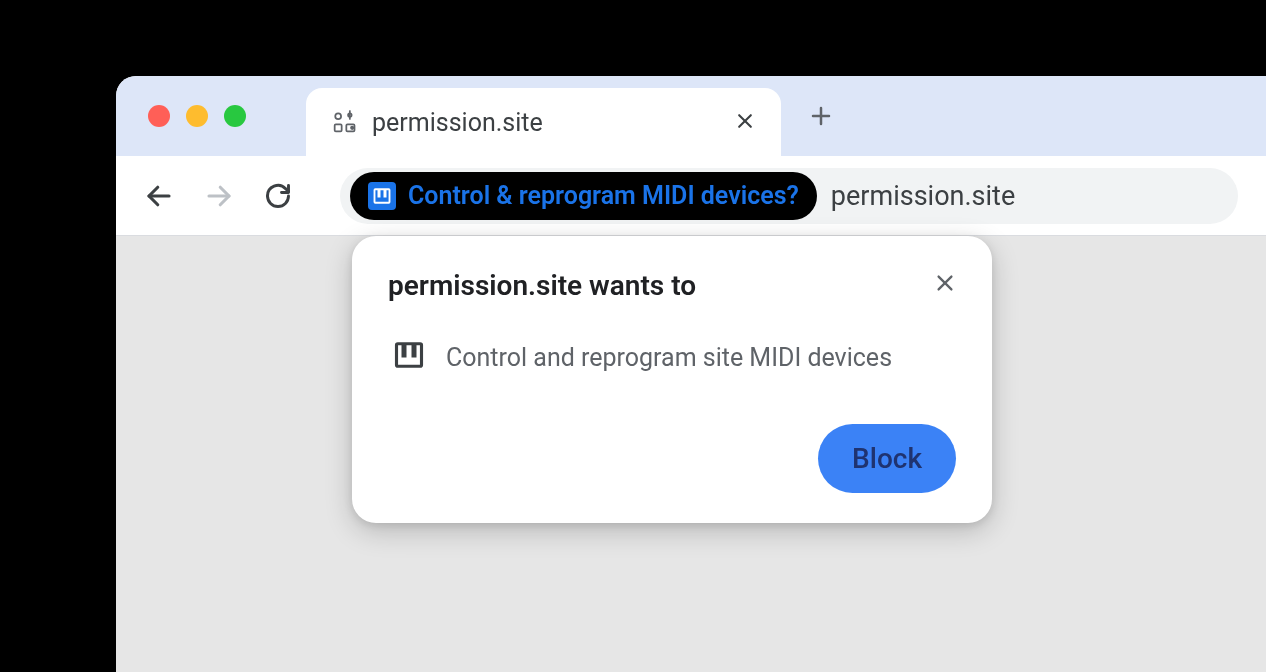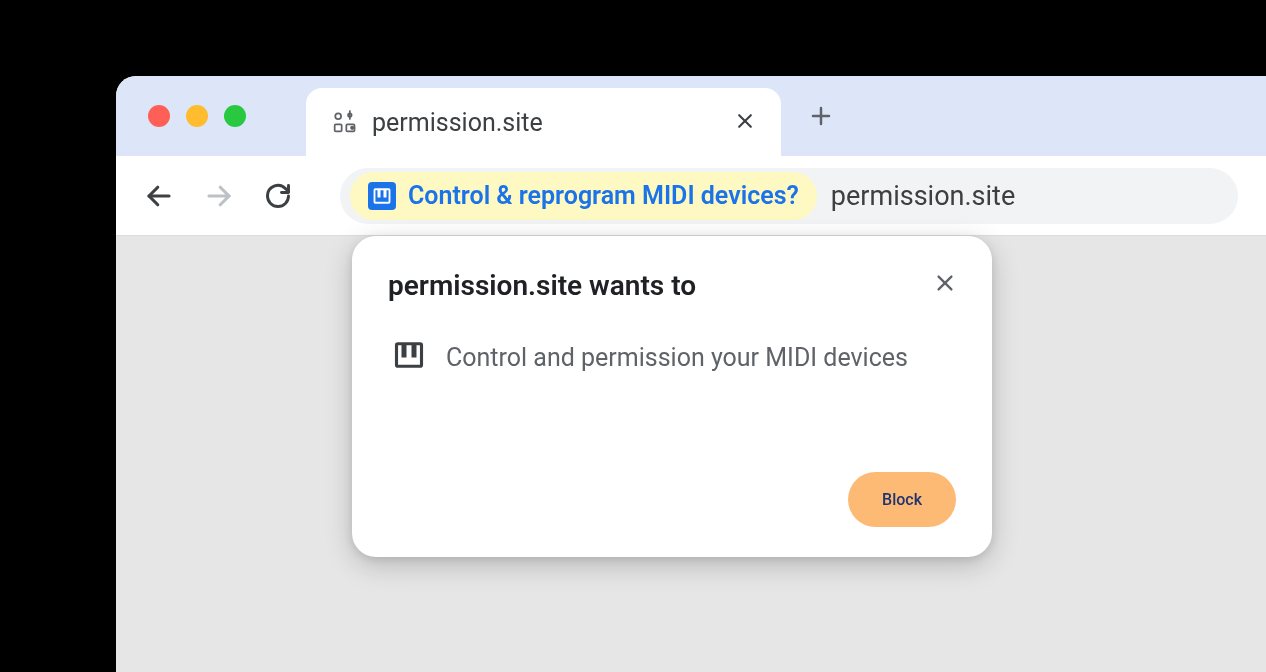--- a/index.html
+++ b/index.html
@@ -127,21 +127,21 @@
       height: 56px;
       display: flex;
       align-items: center;
       padding-left: 10px;
       padding-right: 20px;
       gap: 14px;
       margin-left: 18px;
     }
     
     .omnibox-chip {
-      background: #fef9c3;
+      background: #000000;
       border-radius: 40px;
       height: 48px;
       display: flex;
       align-items: center;
       padding: 0 18px;
       gap: 12px;
     }
     
     .chip-icon {
       background: #1a73e8;
@@ -218,30 +218,29 @@
       color: #5f6368;
     }
     
     .popup-actions {
       display: flex;
       justify-content: flex-end;
       gap: 18px;
     }
     
     .popup-button {
-      background: #fdba74;
+      background: #3b82f6;
       color: #1f3370;
       border: none;
       border-radius: 40px;
       padding: 18px 34px;
-      font-size: 16px;
+      font-size: 28px;
       font-weight: 500;
       cursor: pointer;
       font-family: inherit;
-      margin-top: 48px;
     }
   </style>
 </head>
 <body>
 
 <div class="browser-window">
 
   <div class="tab-strip">
     <div class="traffic-lights">
       <div class="traffic-light red"></div>
@@ -326,21 +325,21 @@
       </div>
 
       <div class="popup-body">
         <span class="popup-icon">
           <svg width="30" height="30" viewBox="0 0 24 24">
             <rect x="2" y="3" width="20" height="18" rx="1" fill="none" stroke="currentColor" stroke-width="2.5"></rect>
             <rect x="6" y="3" width="4" height="11" fill="currentColor"></rect>
             <rect x="14" y="3" width="4" height="11" fill="currentColor"></rect>
           </svg>
         </span>
-        <span class="popup-text">Control and permission your MIDI devices</span>
+        <span class="popup-text">Control and reprogram site MIDI devices</span>
       </div>
 
       <div class="popup-actions">
         <button class="popup-button">Block</button>
       </div>
     </div>
   </div>
 
 </div>
 

